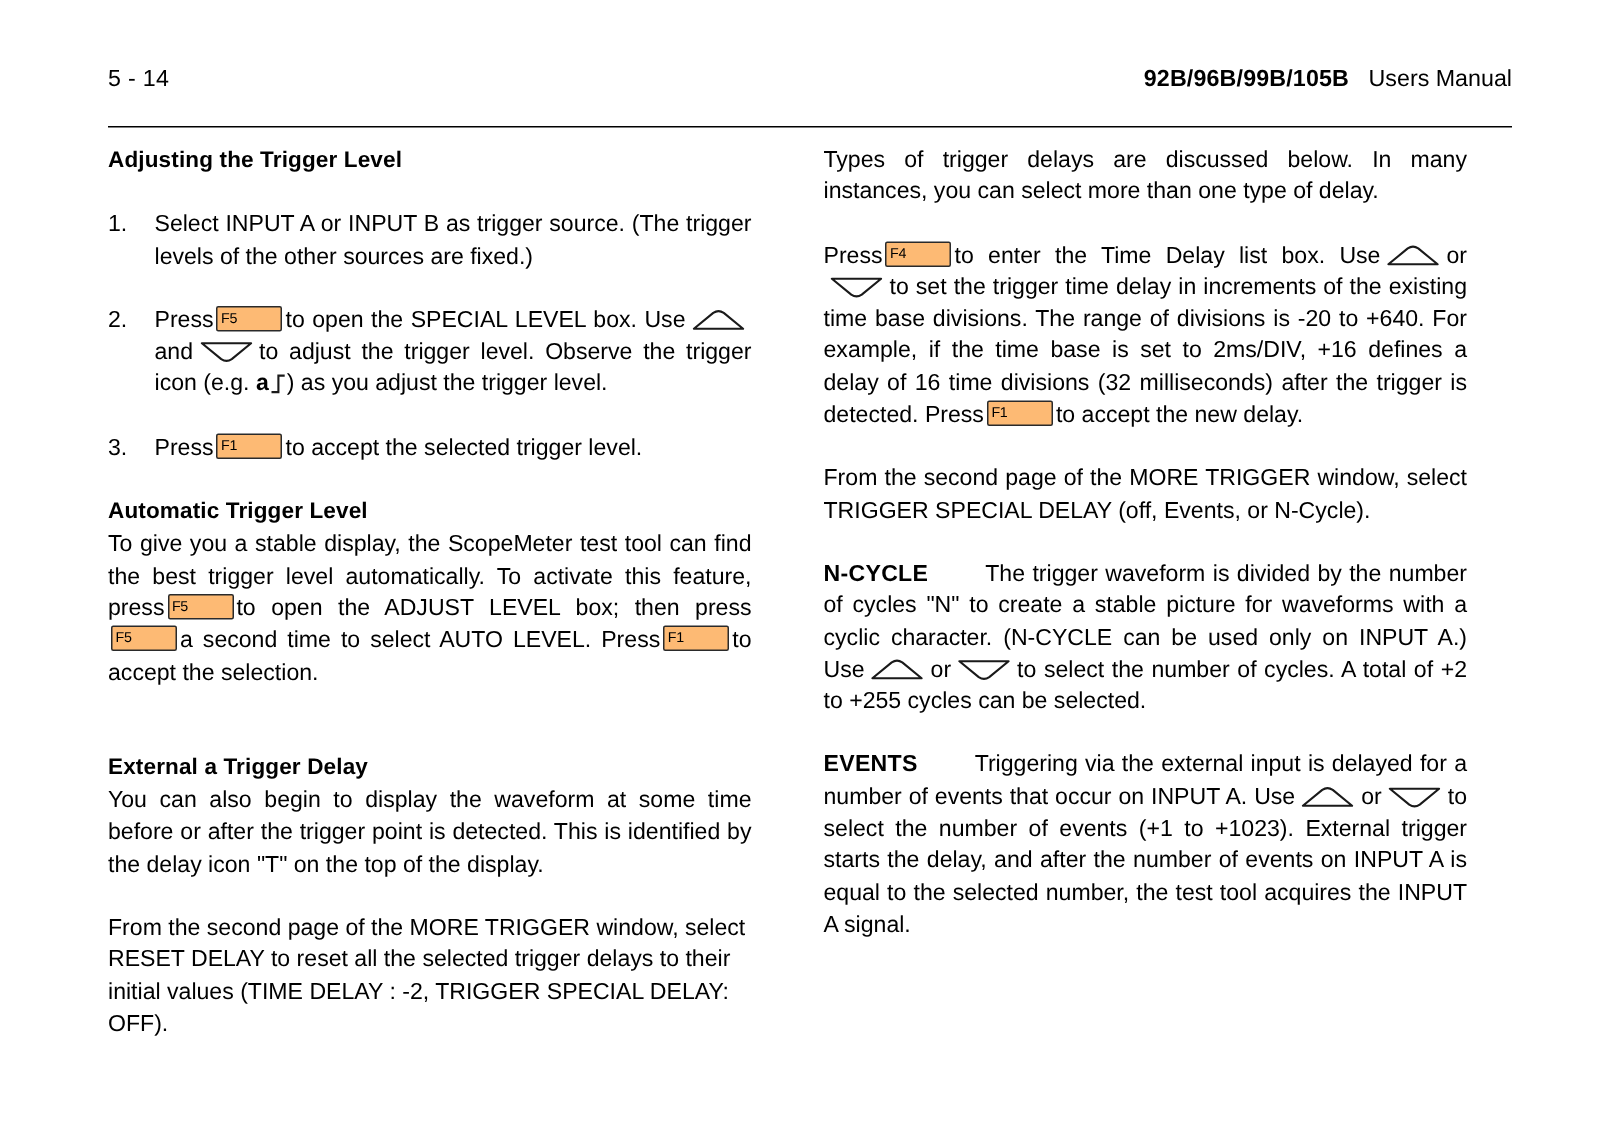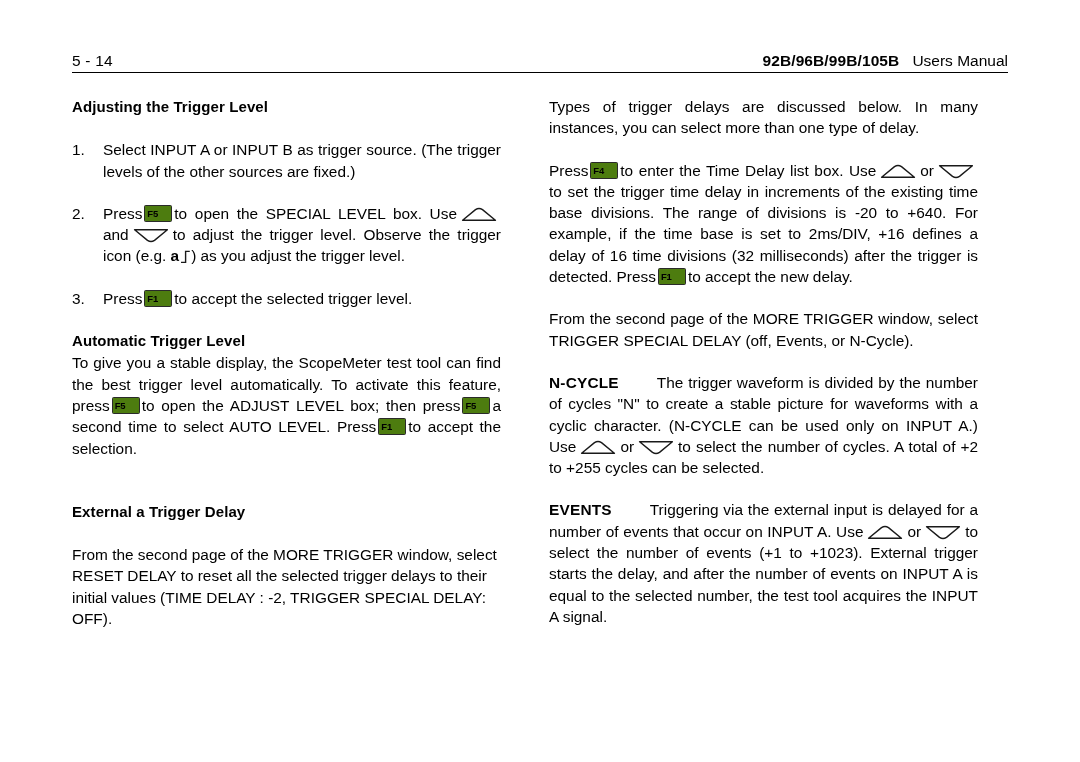--- a/index.html
+++ b/index.html
@@ -26,25 +26,24 @@
   
   .header {
     position: absolute;
     left: 72px;
     right: 72px;
     top: 44px;
     height: 34px;
   }
   .header-inner {
     display: flex;
-    align-items: flex-end;
     justify-content: space-between;
     height: 26px;
     border-bottom: 1.6px solid #000;
-    padding-bottom: 2px;
+    padding-bottom: 14px;
   }
   .page-num {
     font-size: 15.5px;
     letter-spacing: 0.2px;
   }
   .header-right {
     font-size: 15.5px;
     white-space: nowrap;
   }
   .header-models {
@@ -101,29 +100,28 @@
     left: 0;
     top: 0;
     width: 24px;
     text-align: left;
   }
 
   
   .keybox {
     display: inline-block;
     position: relative;
-    width: 28px;
+    width: 44px;
     height: 17px;
     border: 1.3px solid #2a2a2a;
     border-radius: 1.5px;
     vertical-align: -3px;
     margin: 0 2px;
-    background: #4d7c0f;
+    background: #fdba74;
     box-sizing: border-box;
-    font-weight: bold;
   }
   .keybox .klabel {
     position: absolute;
     left: 2px;
     top: -1px;
     font-size: 9.5px;
     line-height: 17px;
     font-family: "Liberation Sans", sans-serif;
     letter-spacing: -0.2px;
   }
@@ -207,20 +205,21 @@
 
     <h3 class="sec">Automatic Trigger Level</h3>
     <p class="body"><span>To give you a stable display, the ScopeMeter test tool can find the best trigger level automatically. To activate this feature, press</span><span class="keybox"><span class="klabel">F5</span></span><span>to open the ADJUST LEVEL box; then press</span><span class="keybox"><span class="klabel">F5</span></span><span>a second time to select AUTO LEVEL. Press</span><span class="keybox"><span class="klabel">F1</span></span><span>to accept the selection.</span></p>
 
     <div class="gap-md"></div>
 
 
     <div class="gap-md"></div>
 
     <h3 class="sec">External a Trigger Delay</h3>
+    <p class="body">You can also begin to display the waveform at some time before or after the trigger point is detected. This is identified by the delay icon "T" on the top of the display.</p>
 
     <div class="gap-md"></div>
 
     <p class="body last-left">From the second page of the MORE TRIGGER window, select RESET DELAY to reset all the selected trigger delays to their initial values (TIME DELAY : -2, TRIGGER SPECIAL DELAY: OFF).</p>
 
   </div>
 
   <div class="col col-right">
 
     <p class="body">Types of trigger delays are discussed below. In many instances, you can select more than one type of delay.</p>

